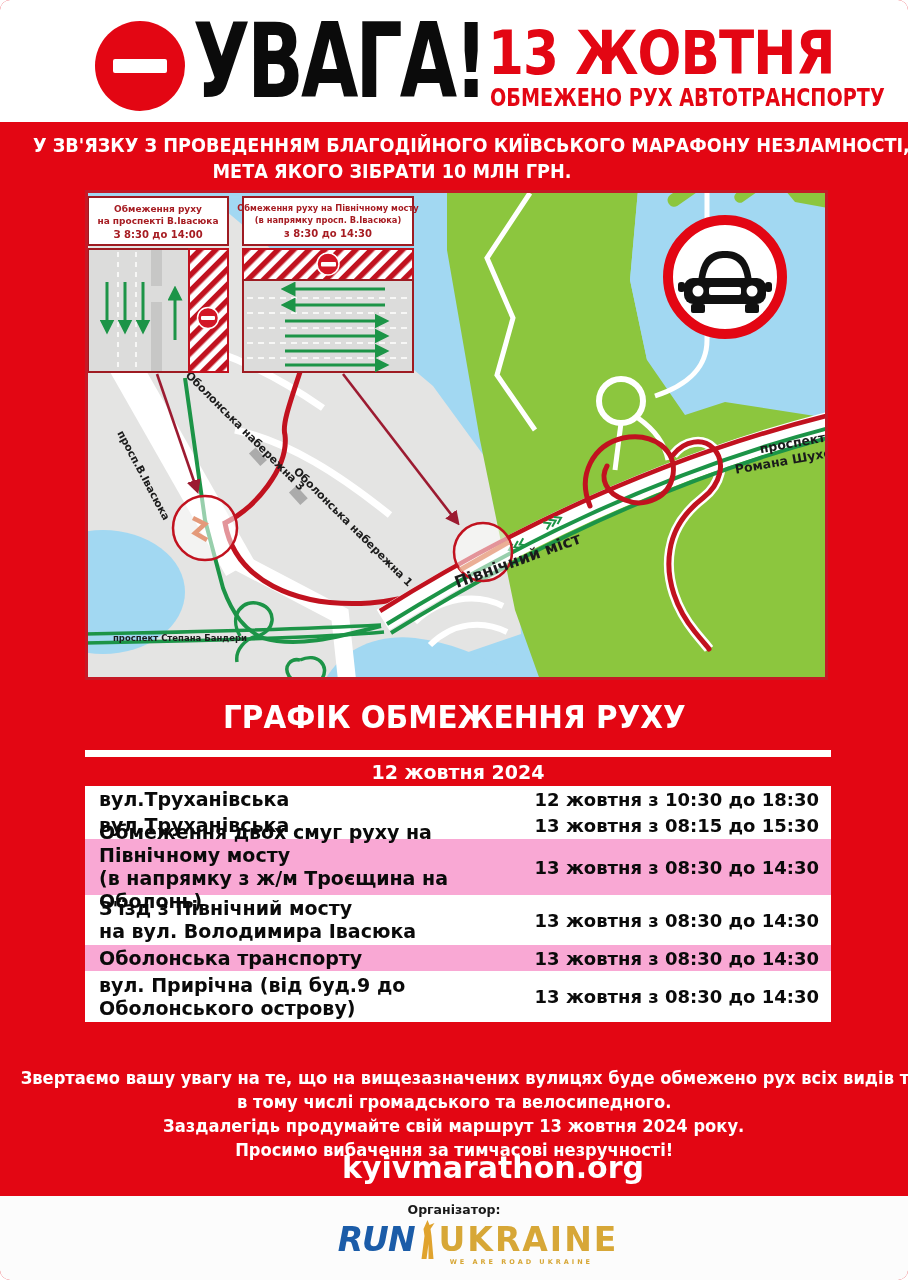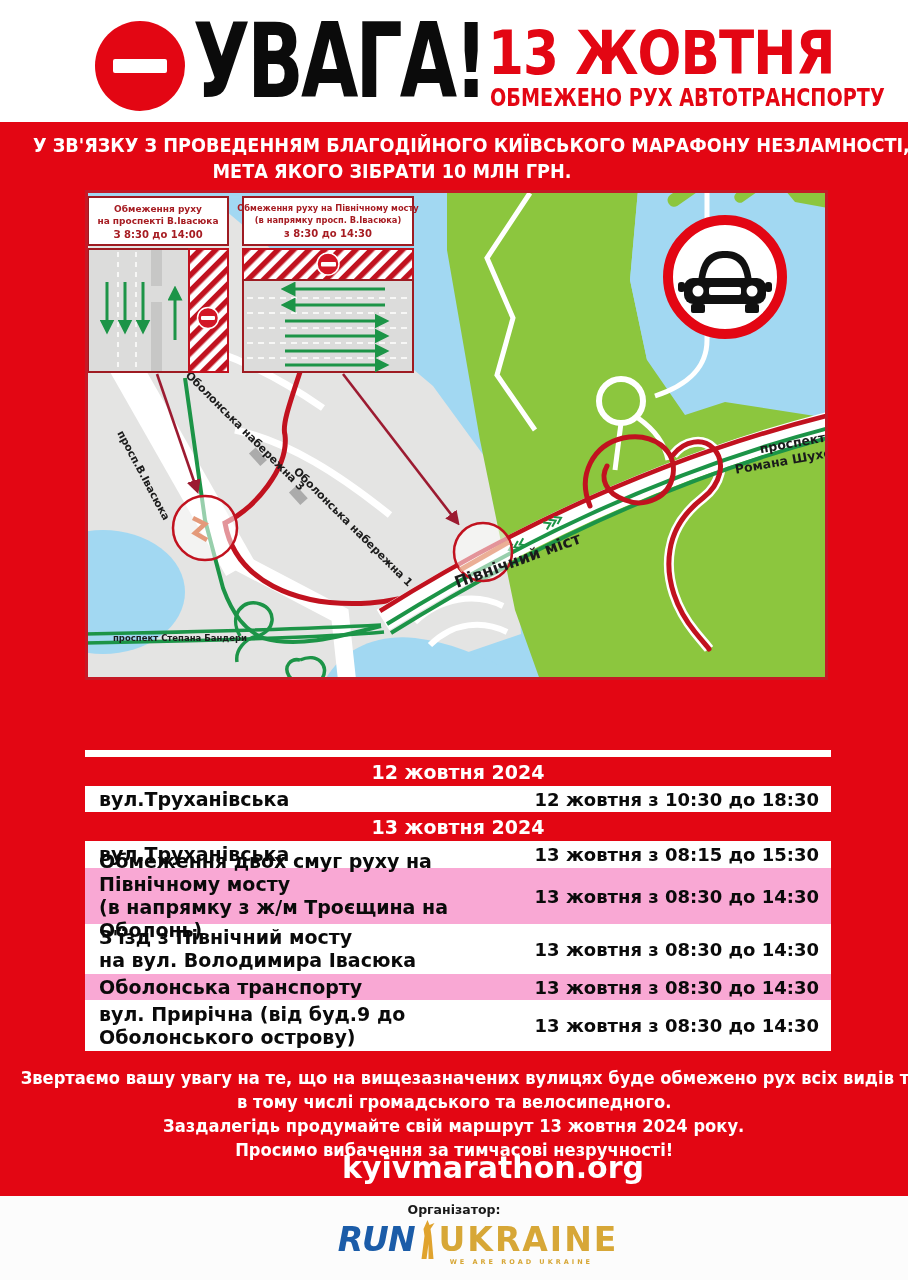--- a/index.html
+++ b/index.html
@@ -1,17 +1,17 @@
 <!DOCTYPE html>
 <html><head>
 <meta charset="utf-8">
 <style>
   html,body{margin:0;padding:0;background:#fff;}
   .poster{position:relative;width:908px;height:1280px;overflow:hidden;background:#e30613;
-          font-family:"DejaVu Sans","Liberation Sans",sans-serif;}
+          font-family:"DejaVu Sans","Liberation Sans",sans-serif;border-radius:10px;}
   .abs{position:absolute;}
 
   
   .header{left:0;top:0;width:908px;height:122px;background:#ffffff;}
   .noentry{left:95px;top:21px;width:90px;height:90px;border-radius:50%;background:#e30613;}
   .noentry .bar{position:absolute;left:50%;top:50%;width:54px;height:14px;margin:-7px 0 0 -27px;
                 background:#fff;border-radius:2px;}
   .uvaha{left:193px;top:2px;height:118px;display:flex;align-items:center;}
   .uvaha span{display:inline-block;font-size:103px;font-weight:800;letter-spacing:-4px;color:#0b0b0b;
               transform:scaleX(0.72);transform-origin:left center;white-space:nowrap;}
@@ -234,35 +234,33 @@
           <line x1="200" y1="146" x2="300" y2="146" marker-end="url(#ga)"></line>
           <line x1="200" y1="161" x2="300" y2="161" marker-end="url(#ga)"></line>
           <line x1="200" y1="175" x2="300" y2="175" marker-end="url(#ga)"></line>
         </g>
       </g>
 
       <rect x="1.5" y="1.5" width="740" height="487" fill="none" stroke="#c51926" stroke-width="3"></rect>
     </svg>
   </div>
 
+  <div class="abs sched-title"><span>ГРАФІК ОБМЕЖЕННЯ РУХУ</span></div>
 
   <div class="abs table">
     <div class="strip"></div>
 
     <div class="dateband">
         <span>12 жовтня 2024</span>
       </div>
     <div class="row" style="height:26px">
       <div class="cell-street"><span>вул.Труханівська</span><span class="l2"></span></div>
       <div class="cell-time">12 жовтня з 10:30 до 18:30</div>
     </div>
 
-    <div class="dateband">
-        <span>13 жовтня 2024</span>
-      </div>
 
     <div class="row" style="height:27px">
       <div class="cell-street"><span>вул.Труханівська</span><span class="l2"></span></div>
       <div class="cell-time">13 жовтня з 08:15 до 15:30</div>
     </div>
     <div class="row alt" style="height:56px">
       <div class="cell-street"><span>Обмеження двох смуг руху на Північному мосту</span><span class="l2">(в напрямку з ж/м Троєщина на Оболонь)</span></div>
       <div class="cell-time">13 жовтня з 08:30 до 14:30</div>
     </div>
     <div class="row" style="height:50px">

